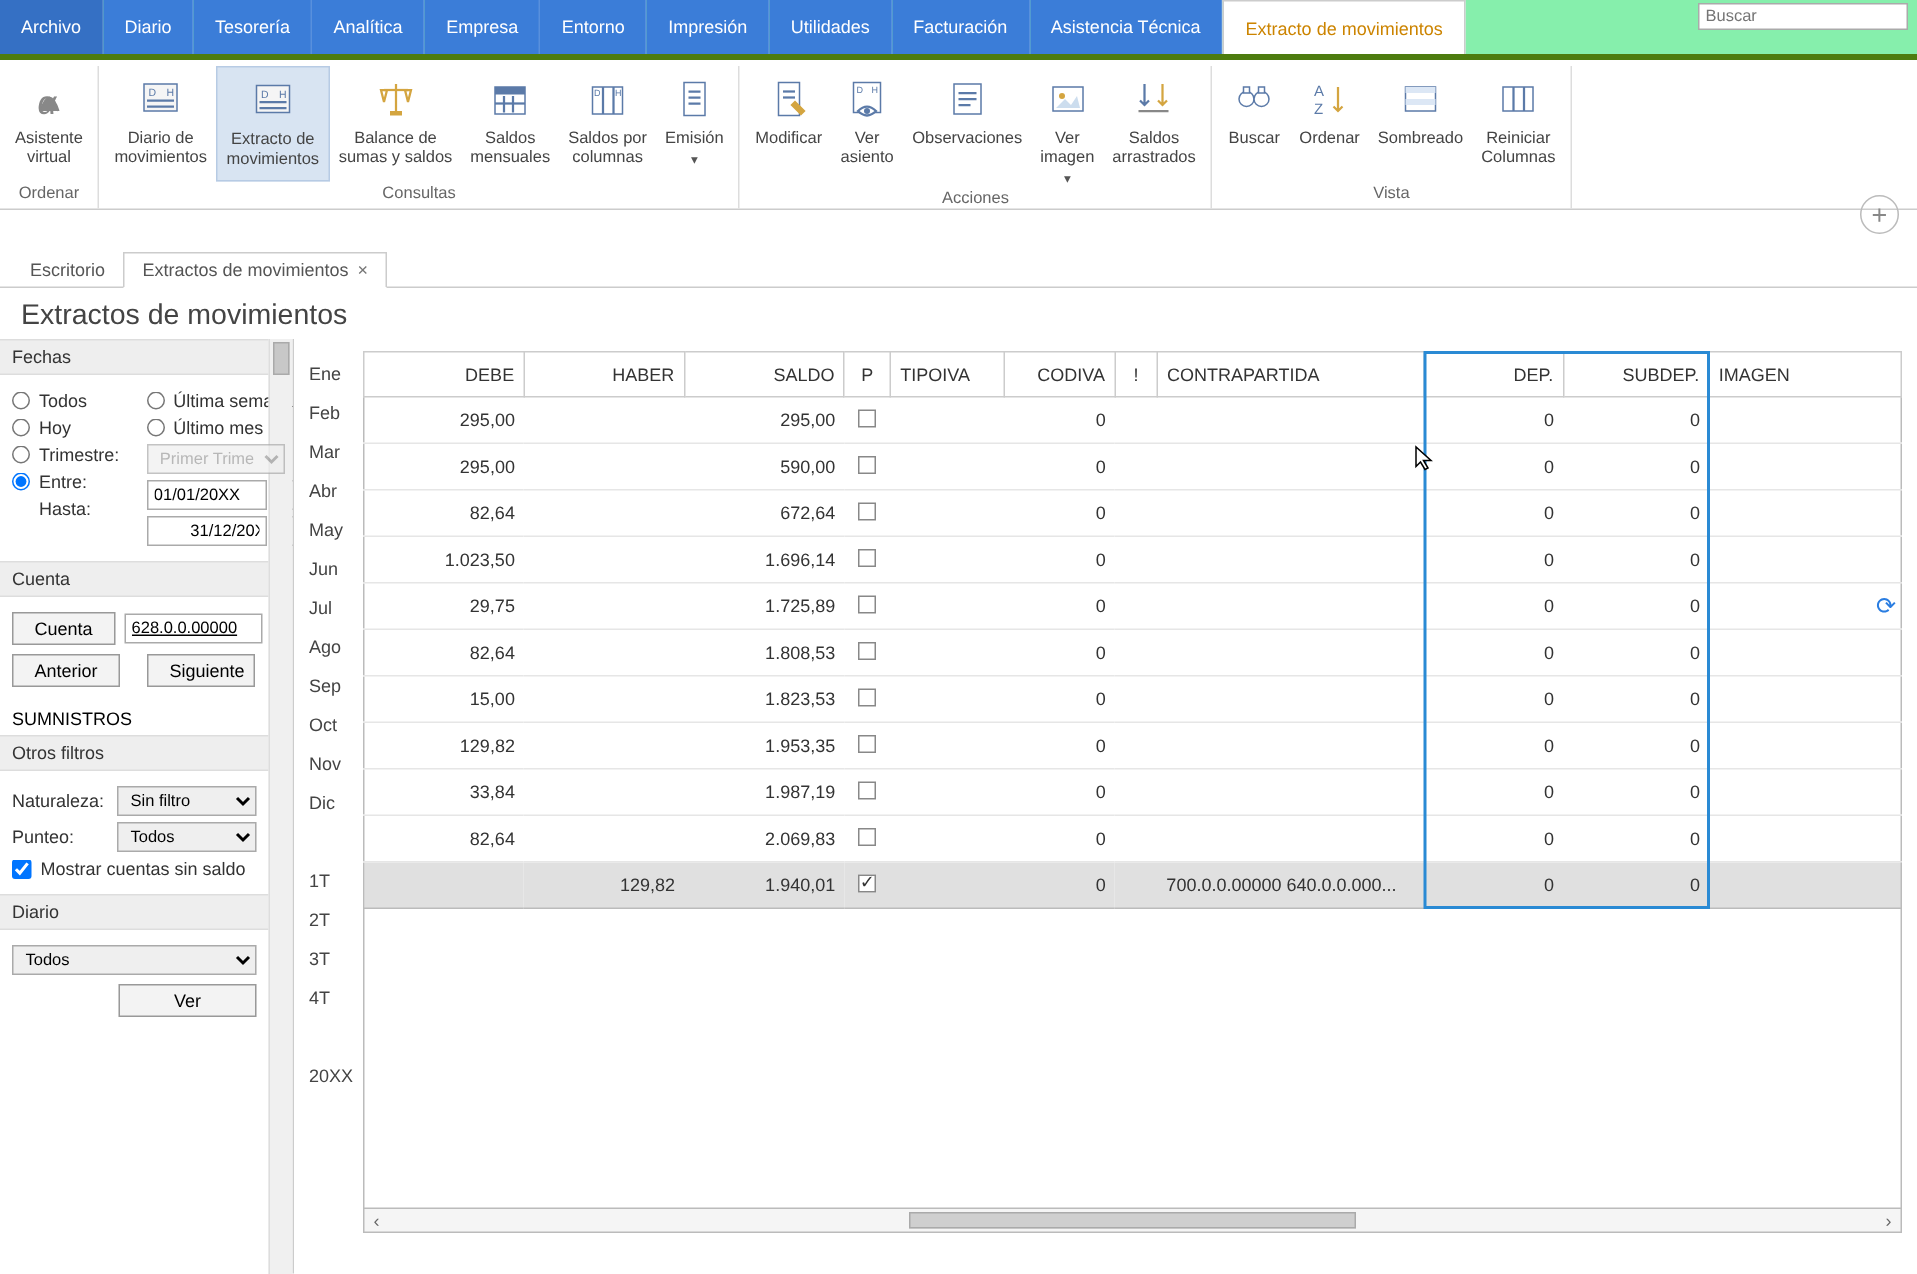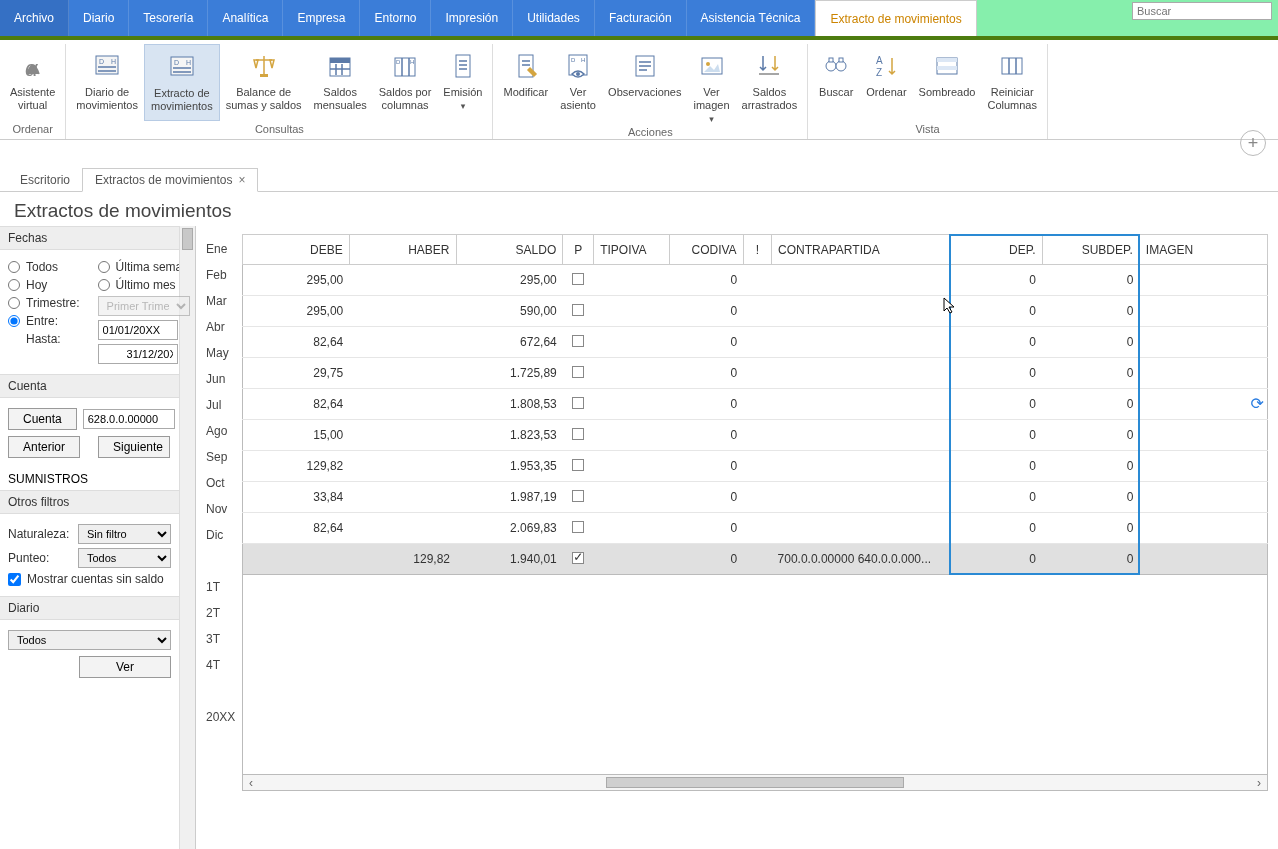--- a/index.html
+++ b/index.html
@@ -372,21 +372,21 @@
                 <span style="border:1px solid #aaa; border-left:none; height:20px; width:14px; display:inline-flex; align-items:center; justify-content:center; font-size:8px;">▼</span>
               </div>
         </div>
       </div>
     </div>
 
     <div class="panel-header">Cuenta</div>
     <div class="panel-body">
       <div class="form-row">
         <button class="btn">Cuenta</button>
-        <input type="text" class="inset" style="width: 92px;" value="628.0.0.00000">
+        <input type="text" class="inset" style="width: 92px; text-decoration: underline;" value="628.0.0.00000">
       </div>
       <div class="form-row" style="gap:18px; margin-top:6px;">
         <button class="btn" style="width:72px;">Anterior</button>
         <button class="btn" style="width:72px;">Siguiente</button>
       </div>
     </div>
     <div class="account-name">SUMNISTROS</div>
 
     <div class="panel-header">Otros filtros</div>
     <div class="panel-body">
@@ -503,20 +503,33 @@
               <td class="center"><span class="chk"></span></td>
               <td class="left"></td>
               <td>0</td>
               <td class="center"></td>
               <td class="left"></td>
               <td>0</td>
               <td>0</td>
               <td class="left"></td>
             </tr>
             <tr>
+              <td>1.023,50</td>
+              <td></td>
+              <td>1.696,14</td>
+              <td class="center"><span class="chk"></span></td>
+              <td class="left"></td>
+              <td>0</td>
+              <td class="center"></td>
+              <td class="left"></td>
+              <td>0</td>
+              <td>0</td>
+              <td class="left"></td>
+            </tr>
+            <tr>
               <td>29,75</td>
               <td></td>
               <td>1.725,89</td>
               <td class="center"><span class="chk"></span></td>
               <td class="left"></td>
               <td>0</td>
               <td class="center"></td>
               <td class="left"></td>
               <td>0</td>
               <td>0</td>

